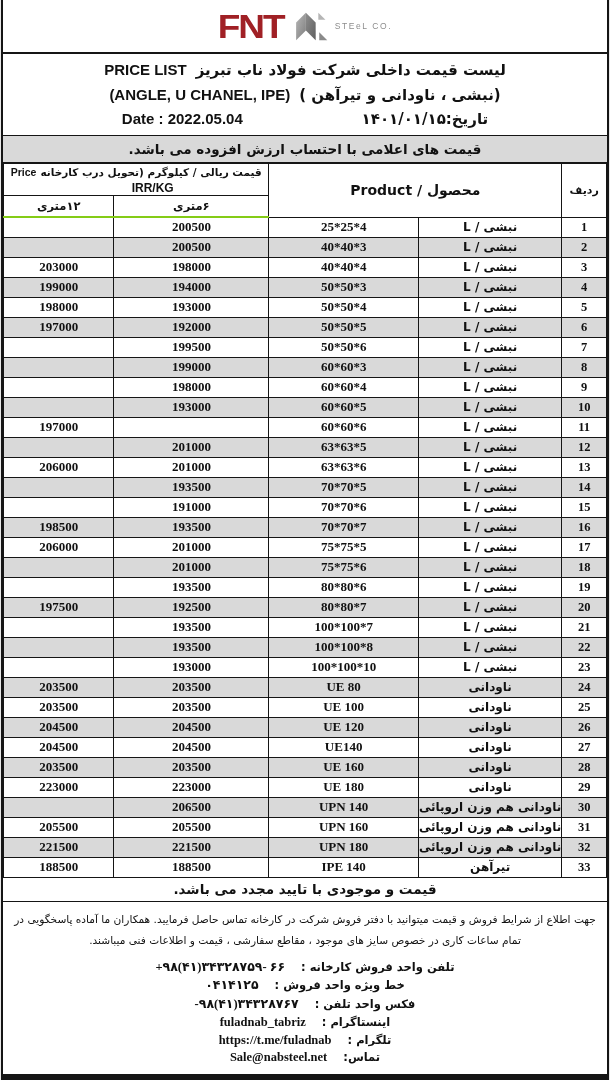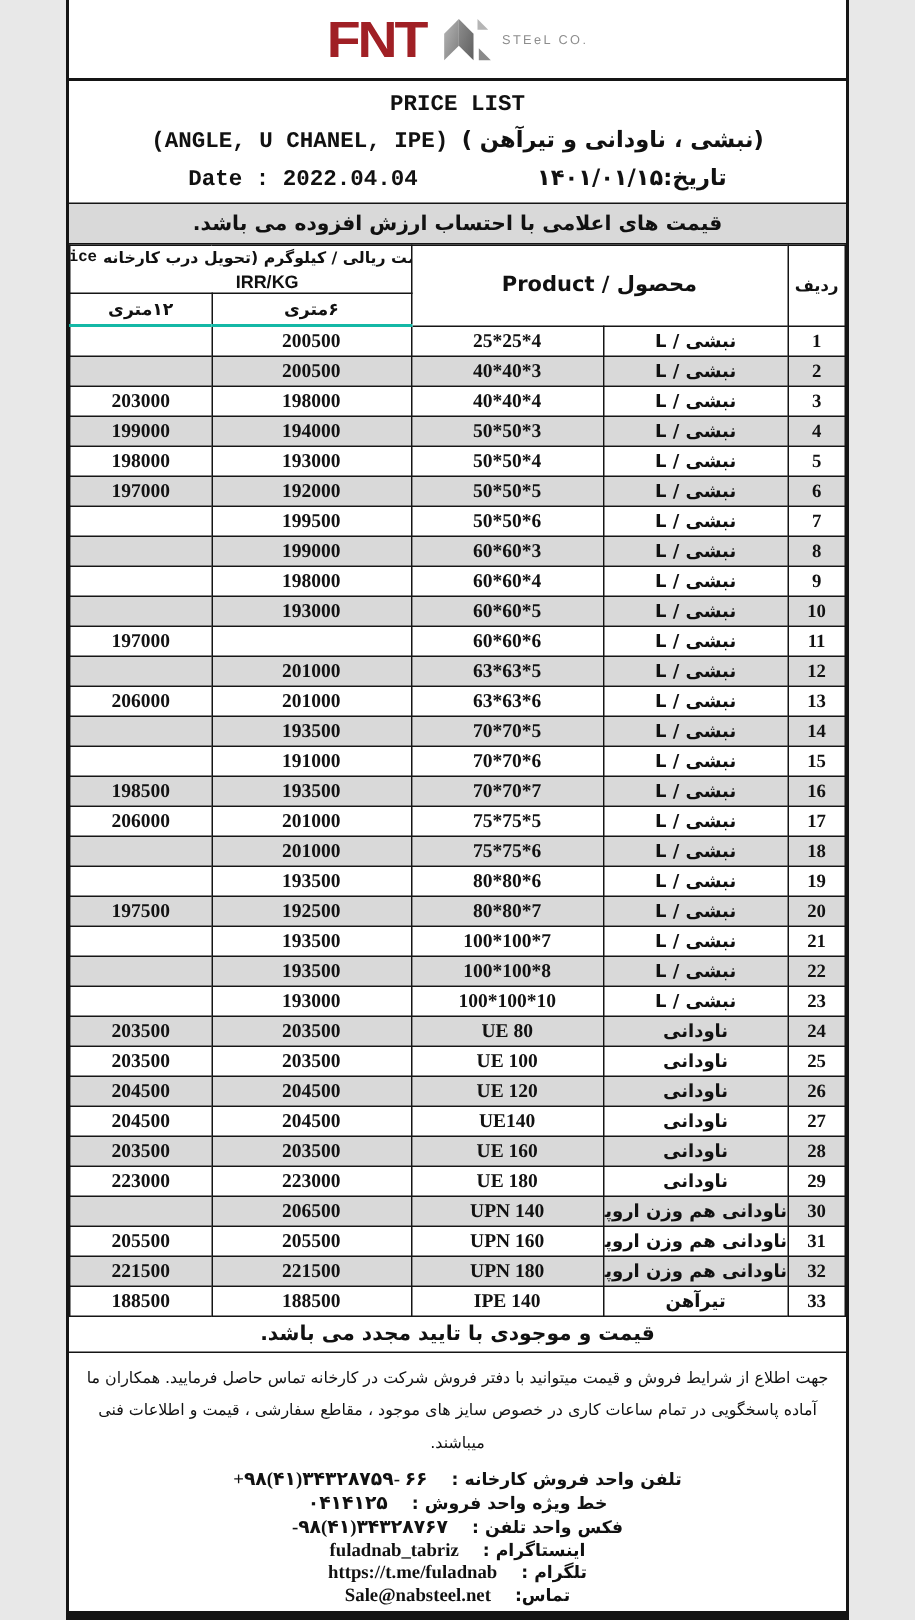--- a/index.html
+++ b/index.html
@@ -1,50 +1,50 @@
 <!DOCTYPE html>
 <html lang="fa"><head>
 <meta charset="utf-8">
 <style>
   html,body{margin:0;padding:0;background:#e8e8e8;}
   .page{
-    width:522px;height:1080px;box-sizing:border-box;margin:0 auto;
+    width:608px;height:1080px;box-sizing:border-box;margin:0 auto;
     background:#fff;color:#111;
     border-left:2px solid #151515;border-right:2px solid #151515;border-bottom:6px solid #151515;
     display:flex;flex-direction:column;overflow:hidden;
     font-family:"DejaVu Sans",sans-serif;
   }
   
   .logo-section{height:52px;flex:0 0 52px;border-bottom:2px solid #151515;
     display:flex;align-items:center;justify-content:center;gap:7px;}
   .fnt-text{font-family:"Liberation Sans",sans-serif;font-weight:bold;font-size:37px;
     color:#a02025;letter-spacing:-2px;line-height:1;transform:scaleY(.92);}
   .logo-right{display:flex;flex-direction:row;align-items:center;line-height:1;}
   .steel-co{font-family:"Liberation Sans",sans-serif;color:#8d8d8d;font-size:8.5px;
     letter-spacing:1.6px;margin-top:1px;white-space:nowrap;}
   
   .title-section{flex:0 0 79px;border-bottom:1px solid #151515;
     display:flex;flex-direction:column;justify-content:space-evenly;padding:1px 0;}
   .title-line{display:flex;direction:rtl;justify-content:center;align-items:baseline;gap:9px;
     font-weight:bold;font-size:15px;}
-  .en-serif{font-family:Liberation Mono, monospace;direction:ltr;unicode-bidi:isolate;text-align:center;}
+  .en-serif{font-family:Liberation Sans, sans-serif;direction:ltr;unicode-bidi:isolate;text-align:center;}
   .date-line{display:flex;direction:rtl;justify-content:space-evenly;align-items:baseline;
     font-weight:bold;font-size:15px;}
   
   .notice-bar{flex:0 0 26px;background:#d9d9d9;border-bottom:1px solid #151515;
     display:flex;align-items:center;justify-content:center;font-weight:bold;font-size:13.5px;direction:rtl;}
   
   table{width:100%;border-collapse:collapse;table-layout:fixed;direction:rtl;}
   th,td{border:1px solid #151515;padding:0;text-align:center;vertical-align:middle;overflow:hidden;white-space:nowrap;}
   thead th{font-weight:bold;background:#fff;}
   .radif-h{font-size:11px;}
   .product-h{font-size:14px;}
   .price-h .fa-small{font-size:10.5px;display:flex;direction:rtl;justify-content:center;gap:4px;line-height:1.6;}
   .price-h .unit{font-family:"Liberation Sans",sans-serif;font-size:12px;line-height:1.2;margin-left:33px;}
-  .sub-h{font-size:11.5px;height:20px;border-bottom:2px solid #14b8a6;}
+  .sub-h{font-size:11.5px;height:20px;border-bottom:2px solid #84cc16;}
   tbody tr{height:20px;}
   tbody tr.alt td{background:#d9d9d9;}
   td.num,td.size-cell{font-family:"Liberation Serif","DejaVu Serif",serif;
     font-weight:bold;font-size:13px;direction:ltr;}
   td.type-cell{font-size:12px;font-weight:bold;direction:rtl;}
   td.radif-cell{font-family:"Liberation Serif","DejaVu Serif",serif;font-weight:bold;font-size:12.5px;direction:ltr;}
   
   .confirm-bar{flex:0 0 23px;border-bottom:1px solid #151515;
     display:flex;align-items:center;justify-content:center;font-weight:bold;font-size:13.5px;direction:rtl;}
   .footer{flex:1;display:flex;flex-direction:column;}
@@ -79,29 +79,30 @@
         <polygon points="12,23 12,3 23,14 23,34" fill="url(#g2)"></polygon>
         <polygon points="26,3 34,11 26,11" fill="#b5b5b5"></polygon>
         <polygon points="27,25 36,34 27,34" fill="#8a8a8a"></polygon>
       </svg>
       <span class="steel-co">STEeL CO.</span>
     </span>
   </div>
 
   <div class="title-section">
     <div class="title-line">
+      <span>لیست قیمت داخلی شرکت فولاد ناب تبریز</span>
       <span class="en-serif">PRICE LIST</span>
     </div>
     <div class="title-line">
       <span>(نبشی ، ناودانی و تیرآهن )</span>
       <span class="en-serif">(ANGLE, U CHANEL, IPE)</span>
     </div>
     <div class="date-line">
       <span>تاریخ:۱۴۰۱/۰۱/۱۵</span>
-      <span class="en-serif">Date : 2022.04.04</span>
+      <span class="en-serif">Date : 2022.05.04</span>
     </div>
   </div>
 
   <div class="notice-bar">قیمت های اعلامی با احتساب ارزش افزوده می باشد.</div>
 
   <table>
     <colgroup>
       <col style="width:7.4%">
         <col style="width:23.8%">
         <col style="width:24.8%">

